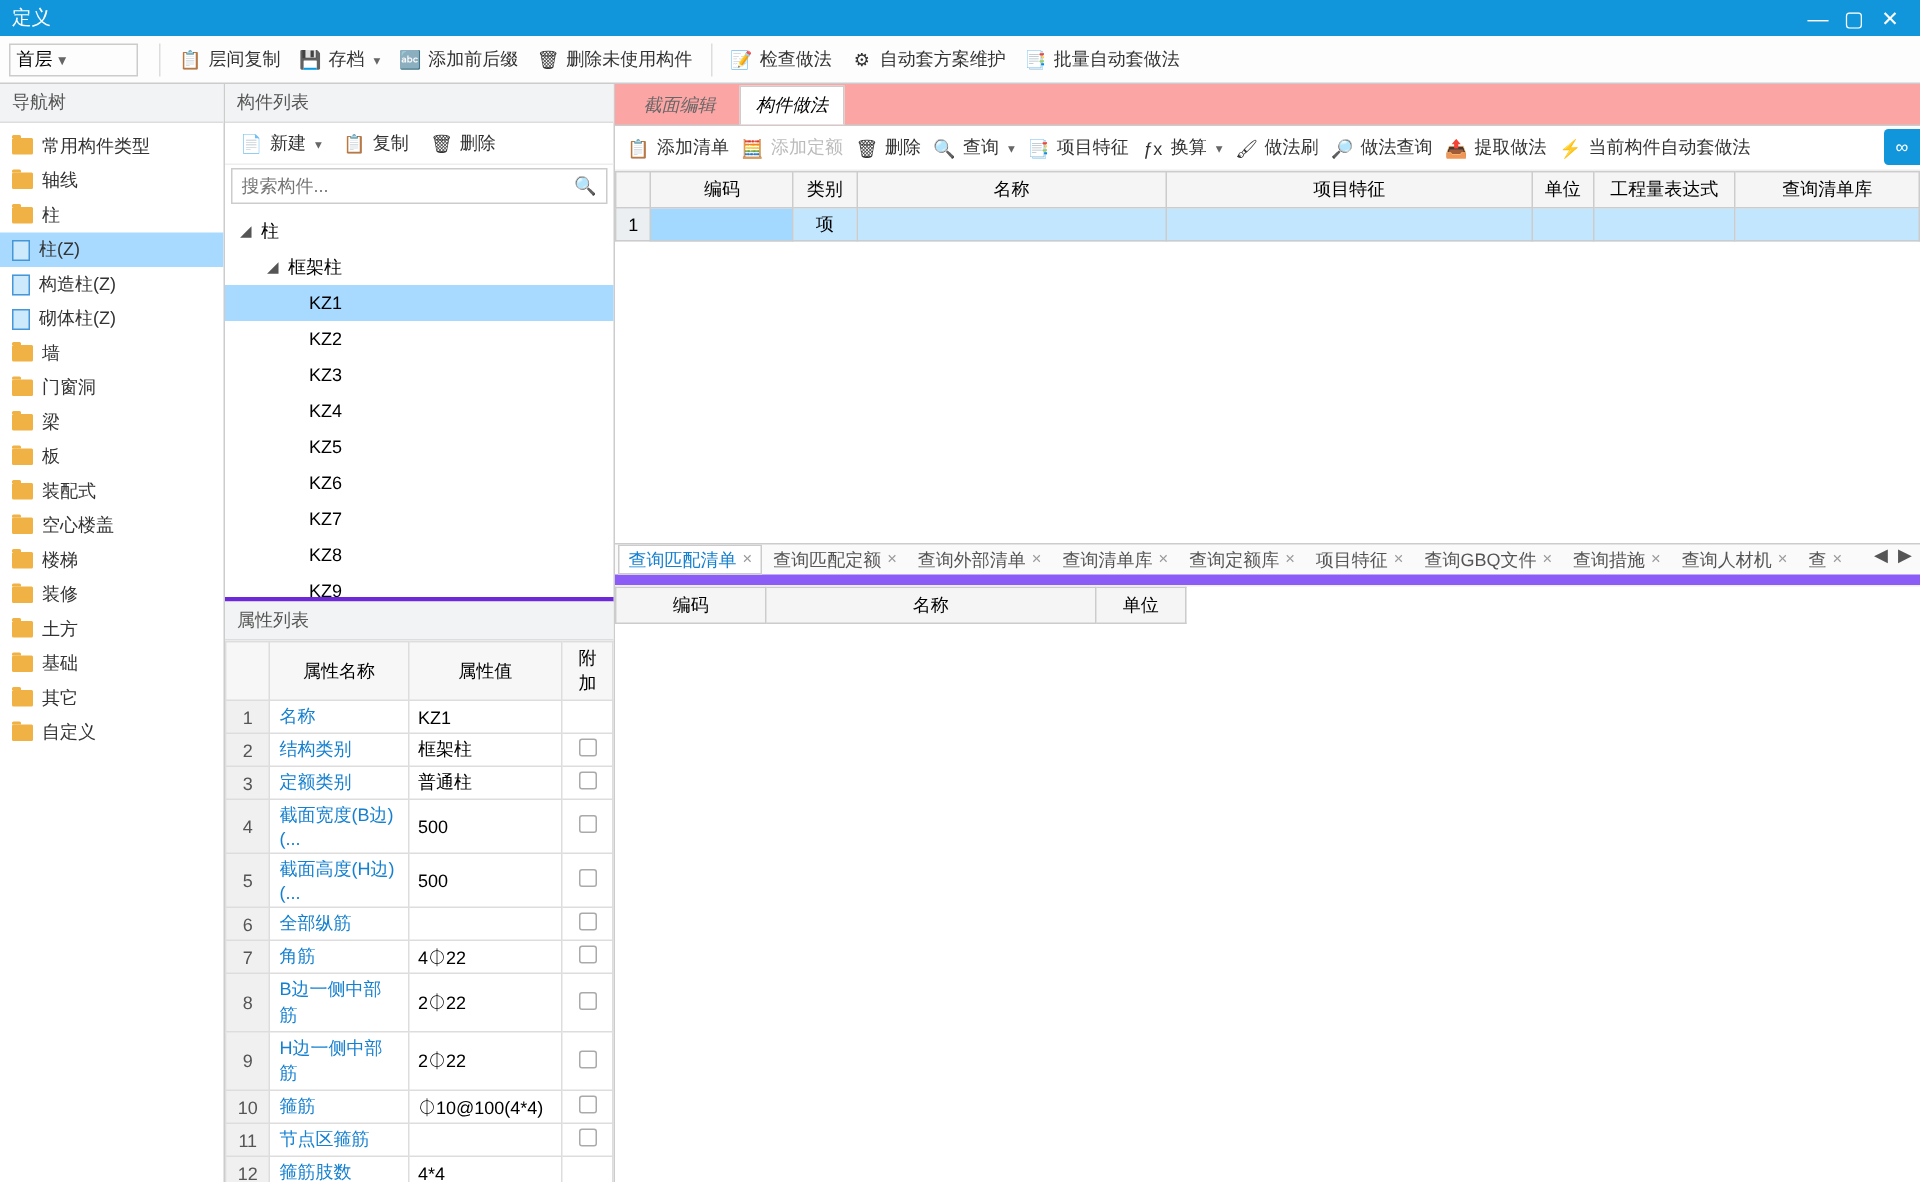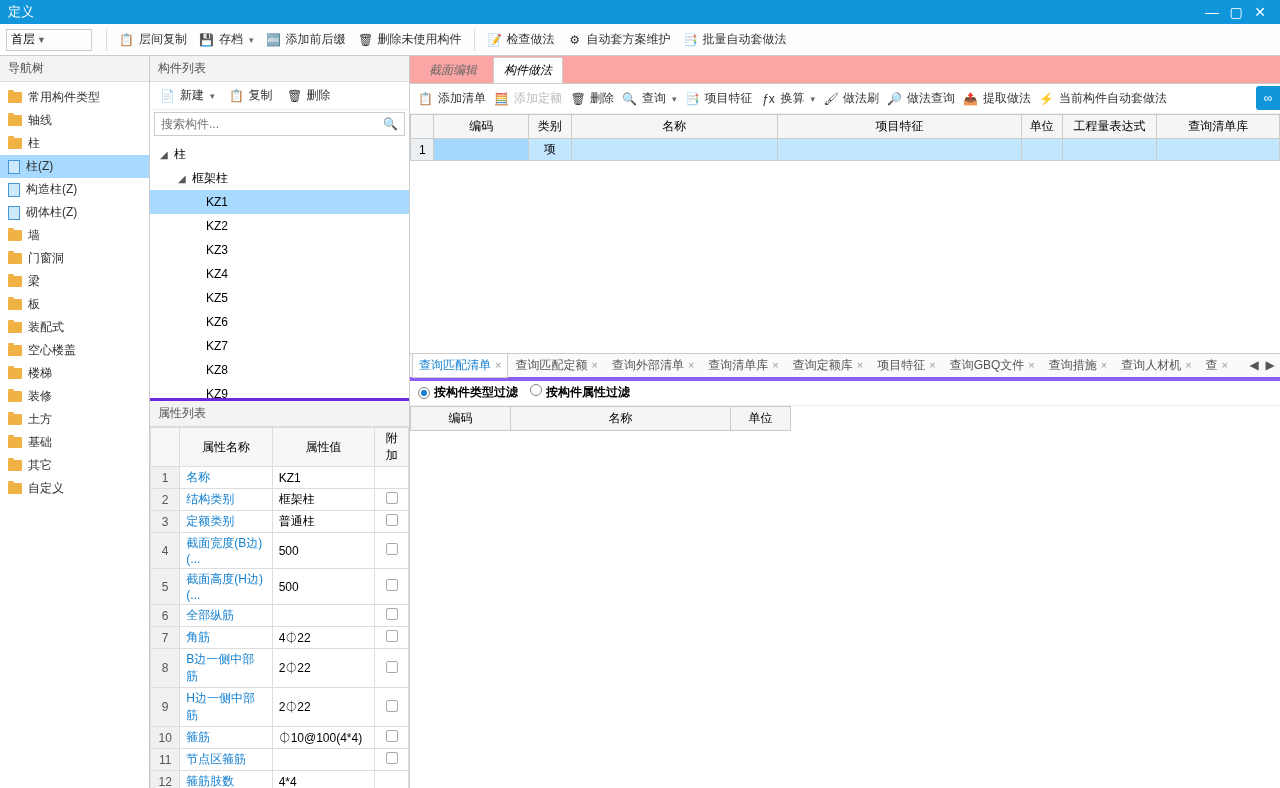--- a/index.html
+++ b/index.html
@@ -59,21 +59,21 @@
 .disabled { color: #bbb !important; }
 
 .gridwrap { flex:1; overflow:auto; position:relative; }
 table.grid { border-collapse: collapse; width: 100%; }
 table.grid th { background:#f5f5f5; border:1px solid #ccc; font-weight:normal; padding:3px 4px; height:22px; }
 table.grid td { border:1px solid #ccc; padding:2px 4px; height:22px; }
 table.grid td.rownum { background:#eceff1; text-align:center; width:24px; }
 tr.selrow td:not(.rownum) { background:#c3e6ff; }
 tr.selrow td.selcell { background:#a3d8ff; }
 
-.bottomtabs { height: 28px; display:flex; align-items:center; border-top:1px solid #ccc; border-bottom:4px solid #8b5cf6; background:#fafafa; padding: 0 2px; position:relative;}
+.bottomtabs { height: 28px; display:flex; border-top:1px solid #ccc; border-bottom:7px solid #8b5cf6; background:#fafafa; padding: 0 2px; position:relative;}
 .btab { padding: 3px 6px; display:flex; align-items:center; gap:4px; cursor:pointer; color:#555; border:1px solid transparent; font-size:12px; white-space:nowrap;}
 .btab.active { color:#1580d0; background:#fff; border-color:#ccc; }
 .btab .x { color:#999; font-size:11px; }
 .navarrow { width:16px; text-align:center; color:#555; cursor:pointer; }
 
 .filterbar { height: 24px; display:flex; align-items:center; gap:12px; padding:0 8px; }
 .radio { width:12px; height:12px; border:1px solid #888; border-radius:50%; display:inline-flex; align-items:center; justify-content:center; margin-right:4px;}
 .radio.checked:after{ content:""; width:6px; height:6px; background:#1580d0; border-radius:50%; }
 
 .lowergrid th { background:#f5f5f5; border:1px solid #ccc; font-weight:normal; padding:3px 8px; height:22px; }
@@ -474,24 +474,20 @@
           <span class="x">×</span>
         </div>
         <div class="btab">
           <span>查</span>
           <span class="x">×</span>
         </div>
         <div style="flex:1"></div>
         <div class="navarrow">◀</div>
         <div class="navarrow">▶</div>
       </div>
-    <div class="filterbar">
-      <label><span class="radio checked"></span><b><span>按构件类型过滤</span></b></label>
-      <label><span class="radio"></span><b><span>按构件属性过滤</span></b></label>
-    </div>
     <div style="flex:1.6; overflow:auto; border-top:1px solid #eee;">
       <table class="lowergrid">
         <thead>
             <tr id="lowerhead">
               <th style="width:100px;">编码</th>
               <th style="width:220px;">名称</th>
               <th style="width:60px;">单位</th>
             </tr>
           </thead>
       </table>

